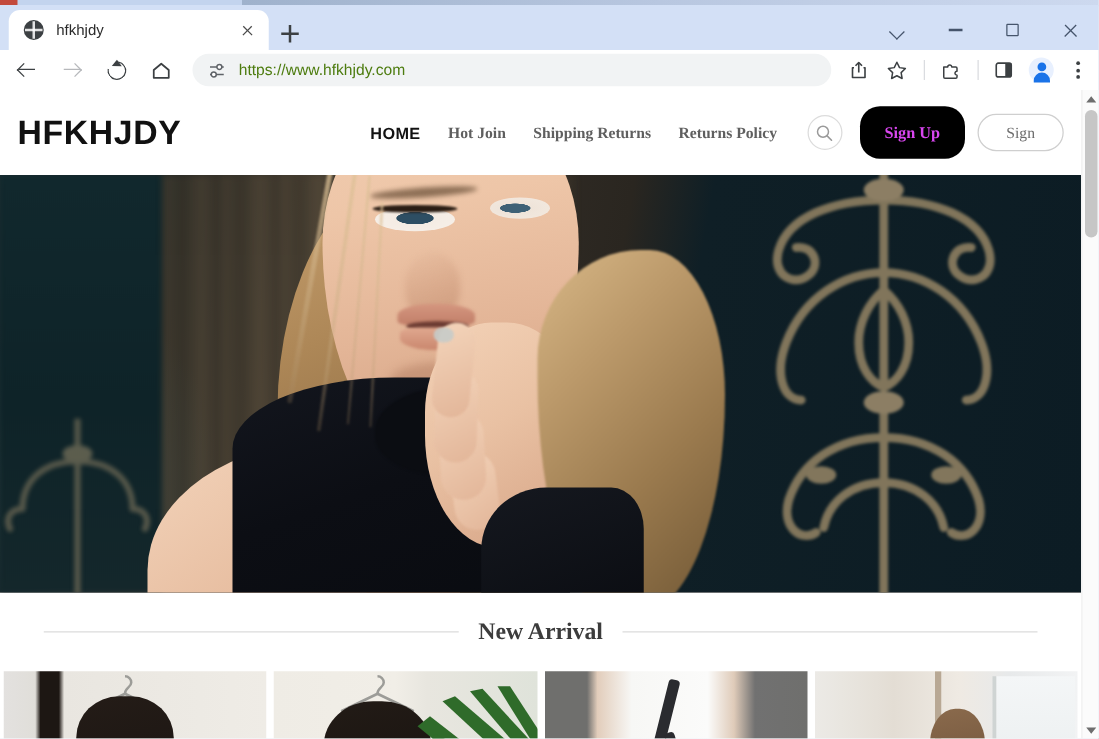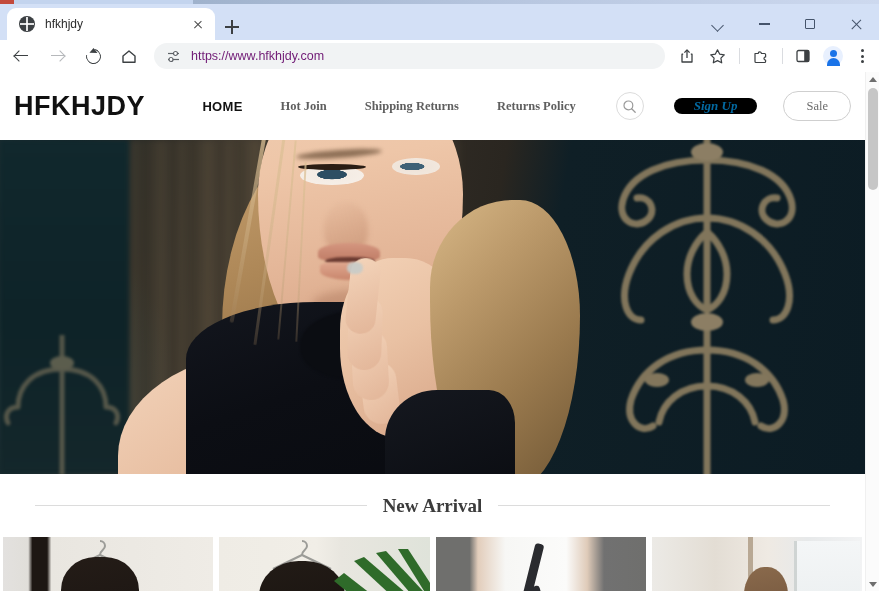--- a/index.html
+++ b/index.html
@@ -171,21 +171,21 @@
     flex: 1 1 auto;
     height: 26px; margin: 0 8px 0 10px;
     background: #f1f3f4;
     border-radius: 14px;
     display: flex; align-items: center;
     padding: 0 12px;
     cursor: text;
   }
   .tune-ico { width: 15px; height: 15px; margin-right: 10px; position: relative; flex:0 0 15px;}
   .url-text {
-    font-size: 12.5px; color: #701a75;
+    font-size: 12.5px; color: #4d7c0f;
     white-space: nowrap; overflow: hidden;
   }
 
   .tool-ico {
     width: 28px; height: 28px; margin-right: 2px;
     display: flex; align-items: center; justify-content: center;
     cursor: pointer; border-radius: 50%; flex: 0 0 28px;
   }
   .tb-sep {
     width: 1px; height: 16px; background: #dadce0; margin: 0 6px; flex:0 0 1px;
@@ -232,46 +232,45 @@
     padding: 0 14px 0 14px;
     background: #ffffff;
   }
   #site-logo {
     font-size: 27px; font-weight: 700; letter-spacing: 0.5px;
     color: #111111;
     font-family: "Liberation Sans", sans-serif;
   }
   #site-nav {
     margin-left: auto;
-    display: flex; align-items: center; gap: 16px;
+    display: flex; align-items: center; gap: 0;
   }
   .nav-link {
     font-size: 12.5px; color: #5f5f5f;
     margin-left: 22px; cursor: pointer; white-space: nowrap;
     font-family: "Liberation Serif", serif;
     font-weight: 600;
   }
   .nav-link.active { color: #121212; font-weight: 700; letter-spacing:.3px;
     font-family: "Liberation Sans", sans-serif; font-size: 13px;}
   .search-circle {
     width: 28px; height: 28px; border-radius: 50%;
     border: 1px solid #dcdcdc;
     margin-left: 24px;
     display: flex; align-items: center; justify-content: center;
     cursor: pointer; flex: 0 0 28px;
   }
   .btn-signup {
     margin-left: 14px;
-    height: 16px; padding: 0 20px;
-    background: #000000; color: #0369a1;
+    height: 42px; padding: 0 20px;
+    background: #000000; color: #d946ef;
     border-radius: 16px;
     display: flex; align-items: center; justify-content: center;
     font-size: 13px; font-weight: 700; cursor: pointer;
     font-family: "Liberation Serif", serif;
-    font-style: italic;
   }
   .btn-join {
     margin-left: 10px;
     height: 30px; padding: 0 22px;
     background: #ffffff; color: #6b6b6b;
     border: 1px solid #cfcfcf;
     border-radius: 16px;
     display: flex; align-items: center; justify-content: center;
     font-size: 12.5px; cursor: pointer;
     font-family: "Liberation Serif", serif;
@@ -706,21 +705,21 @@
           <span class="nav-link">Returns Policy</span>
 
           <span class="search-circle">
             <svg width="15" height="15" viewBox="0 0 15 15">
               <circle cx="6.4" cy="6.4" r="4.4" fill="none" stroke="#9a9a9a" stroke-width="1.2"></circle>
               <line x1="9.7" y1="9.7" x2="13.2" y2="13.2" stroke="#9a9a9a" stroke-width="1.3" stroke-linecap="round"></line>
             </svg>
           </span>
 
           <span class="btn-signup">Sign Up</span>
-          <span class="btn-join">Sale</span>
+          <span class="btn-join">Sign</span>
         </div>
       </div>
 
       <div id="hero" title="Close-up portrait of a blonde woman in a black sleeveless top resting her hand near her chin, in front of a dark teal ornate iron door">
         <div class="hero-bg"></div>
         <div class="door-left"></div>
         <div class="door-orn">
           <svg width="120" height="140" viewBox="0 0 120 140">
             <path d="M60 0 V140 M60 34 C30 34 16 52 16 72 M60 34 C90 34 104 52 104 72
                      M16 72 C6 72 2 80 6 88 M104 72 C114 72 118 80 114 88" fill="none" stroke="#8d8064" stroke-width="5" stroke-linecap="round"></path>

